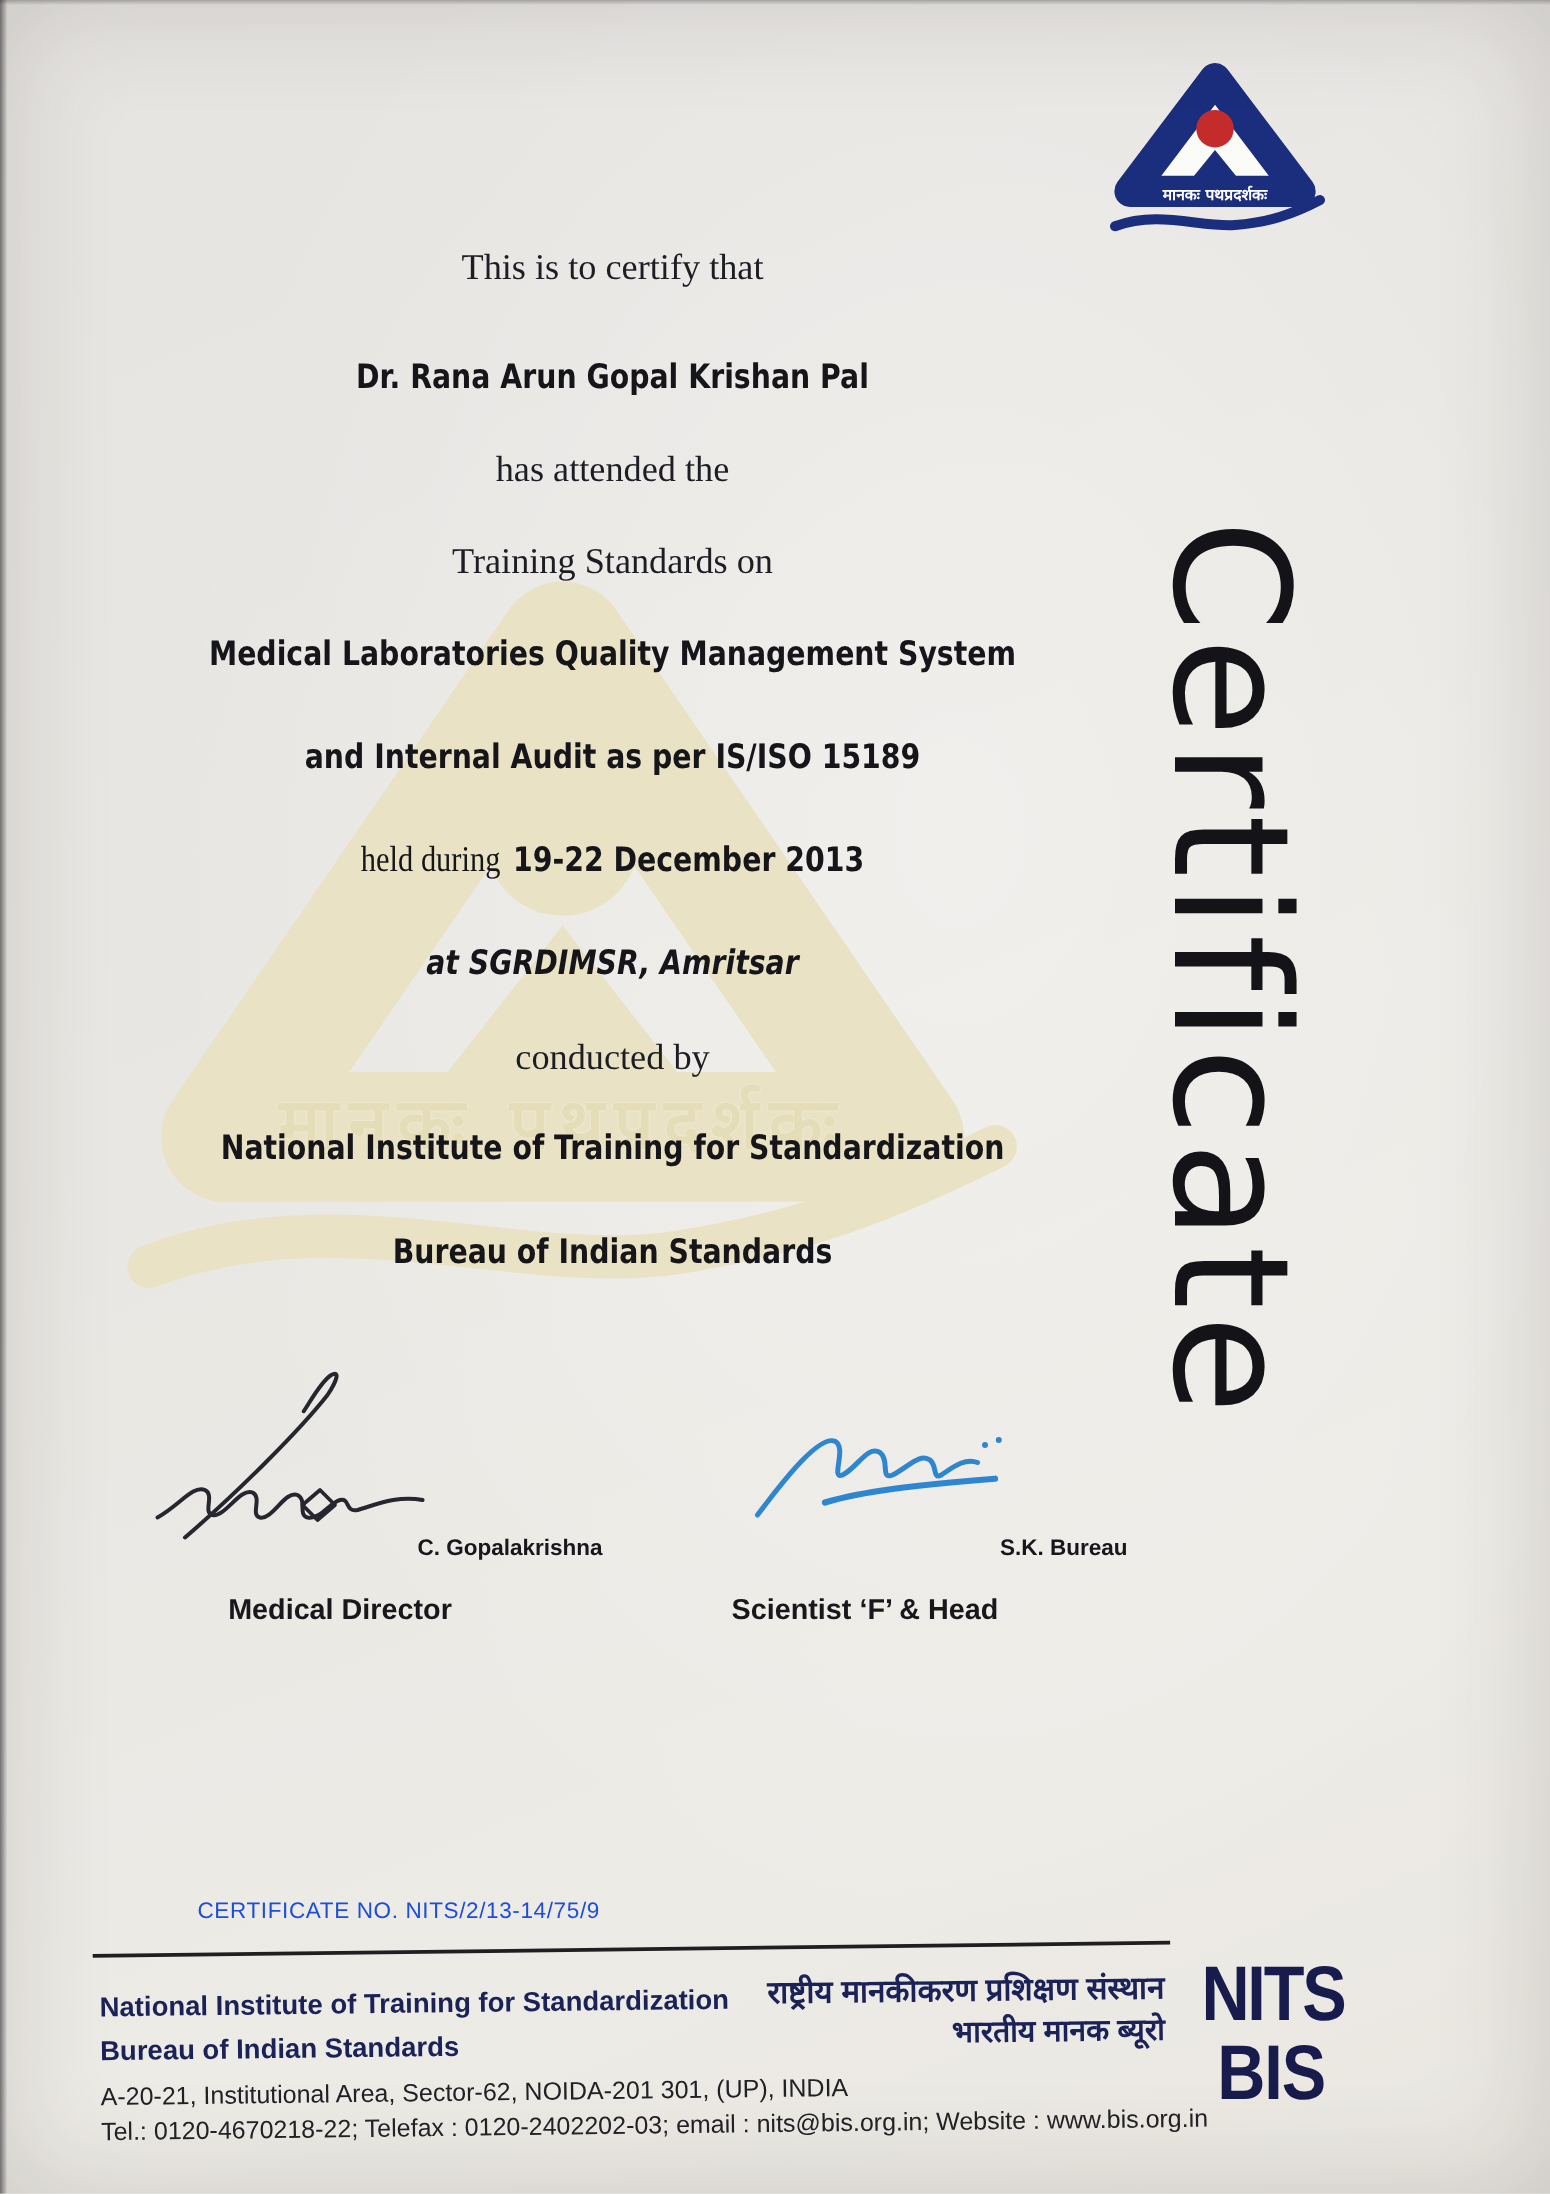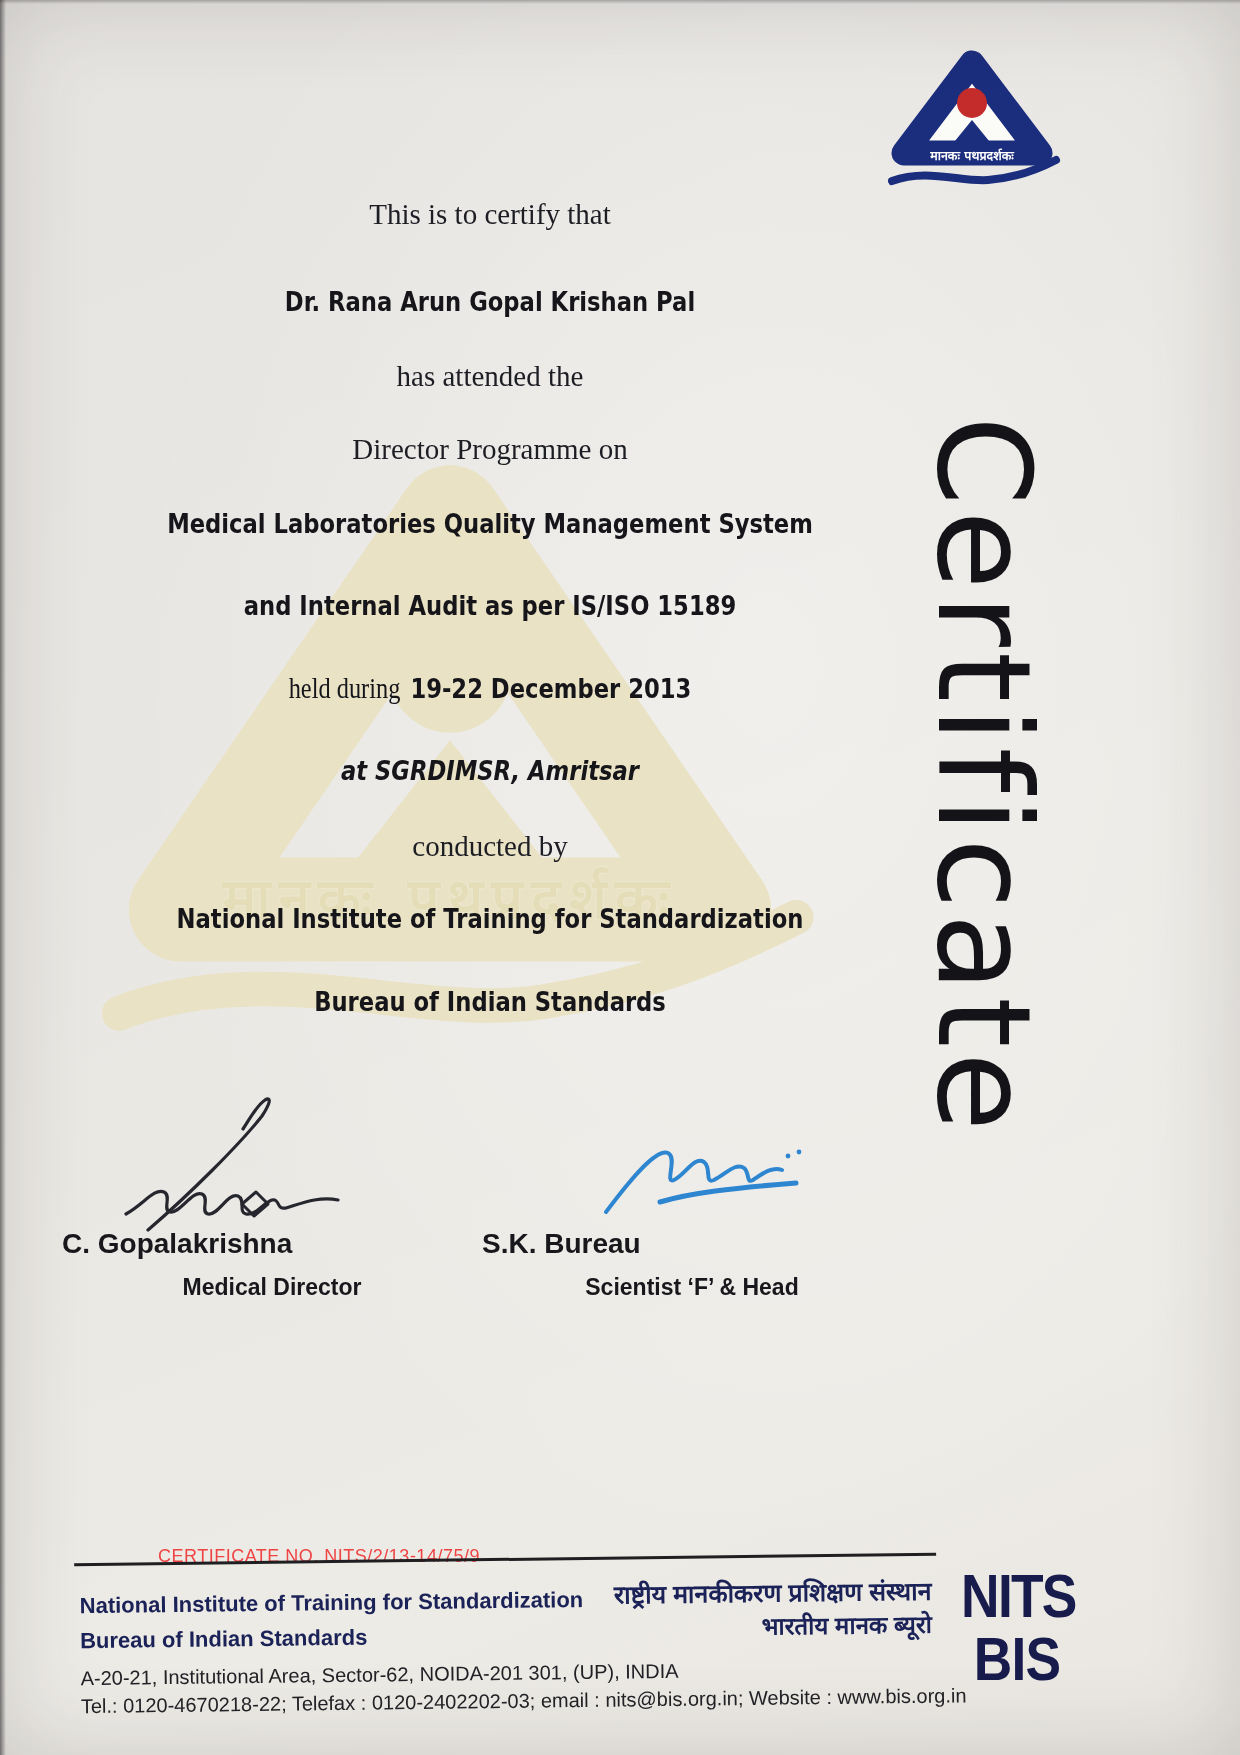--- a/index.html
+++ b/index.html
@@ -54,29 +54,29 @@
   .t-prog2{ top:590px; }
   .t-held{ top:672px; }
   .t-venue{ top:755px; }
   .t-conducted{ top:830px; }
   .t-org1{ top:903px; }
   .t-org2{ top:986px; }
 
   
   .sig-svg-left{ position:absolute; left:118px; top:1092px; width:240px; height:145px; z-index:5;}
   .sig-svg-right{ position:absolute; left:598px; top:1138px; width:225px; height:100px; z-index:5;}
-  .sig-name{ position:absolute; width:420px; text-align:left; top:1228px; z-index:5;
-    font-size:28px; font-weight:bold; color:#17171c; font-family:"Liberation Sans", sans-serif;}
+  .sig-name{ position:absolute; width:420px; text-align:right; top:1228px; z-index:5;
+    font-size:18px; font-weight:bold; color:#17171c; font-family:"Liberation Sans", sans-serif;}
   .sig-title{ position:absolute; width:420px; text-align:center; top:1274px; z-index:5;
     font-size:23px; font-weight:bold; color:#17171c;}
   .sig-left{ left:62px; } .sig-right{ left:482px; }
 
   
   .cert-no{ position:absolute; left:158px; top:1518px; z-index:5;
-    font-size:18px; letter-spacing:.5px; color:#ef4444; font-weight:normal;margin-top:28px;}
+    font-size:18px; letter-spacing:.5px; color:#1d4ed8; font-weight:normal;}
 
   
   .footer{ position:absolute; left:0; top:0; width:1240px; height:1755px; z-index:6;
     transform:rotate(-0.7deg); transform-origin:500px 1630px;}
   .footer-rule{ position:absolute; left:75px; top:1558px; width:862px; height:3px; background:#1f1f22;}
   .f-org1{ position:absolute; left:80px; top:1588px; font-size:22px; font-weight:bold; color:#1b2257;}
   .f-org2{ position:absolute; left:80px; top:1623px; font-size:22px; font-weight:bold; color:#1b2257;}
   .f-hi{ position:absolute; left:480px; top:1580px; width:452px; text-align:right;
     font-size:25px; font-weight:bold; color:#1b2257; line-height:1.35;}
   .f-hi .l2{ font-size:24px; }
@@ -109,21 +109,21 @@
   <path d="M100 72 L126 104 L74 104 Z" fill="#1b2d7d"></path>
   <text x="100" y="112" text-anchor="middle" font-size="12.5" font-weight="bold" fill="#ffffff" font-family="DejaVu Sans, sans-serif">मानकः पथप्रदर्शकः</text>
   <path d="M20 133 C 55 120 88 134 116 132 C 143 130 163 123 184 112" fill="none" stroke="#1b2d7d" stroke-width="8" stroke-linecap="round"></path>
 </svg>
 
 <div class="vertical-banner">Certificate</div>
 
 <div class="line serif t-intro">This is to certify that</div>
 <div class="line hand  t-recipient">Dr. Rana Arun Gopal Krishan Pal</div>
 <div class="line serif t-attended">has attended the</div>
-<div class="line serif t-progon">Director Programme on</div>
+<div class="line serif t-progon">Training Standards on</div>
 <div class="line hand  t-prog1">Medical Laboratories Quality Management System</div>
 <div class="line hand  t-prog2">and Internal Audit as per IS/ISO 15189</div>
 <div class="line hand mixed t-held">
   <span class="label">held during</span><span>19-22 December 2013</span>
 </div>
 <div class="line hand hand-italic t-venue">at SGRDIMSR,  Amritsar</div>
 <div class="line serif t-conducted">conducted by</div>
 <div class="line hand  t-org1">National Institute of Training for Standardization</div>
 <div class="line hand  t-org2">Bureau of Indian Standards</div>
 

